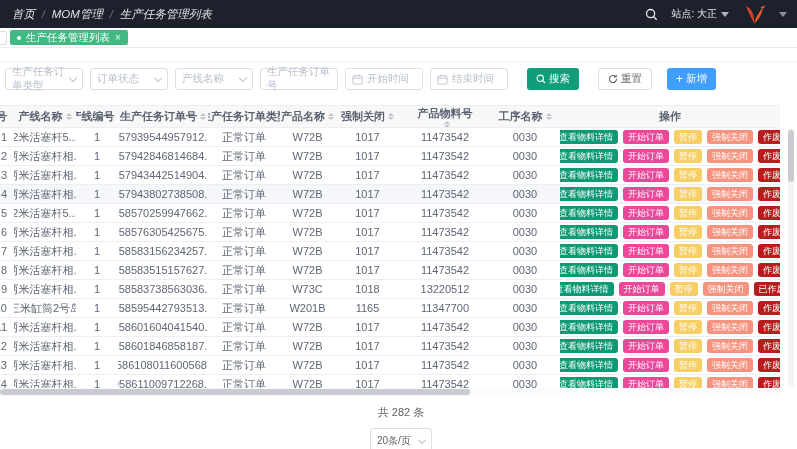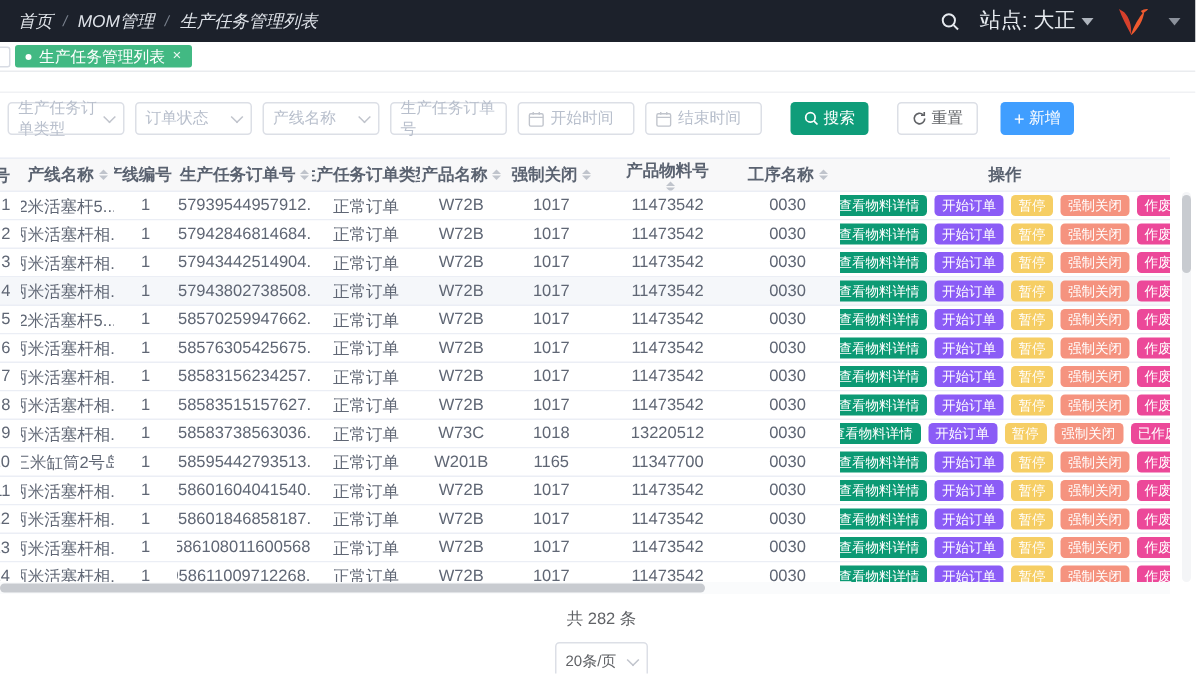--- a/index.html
+++ b/index.html
@@ -6,21 +6,21 @@
   html,body { background:#fff; }
   body {
     width:797px; height:449px; overflow:hidden; position:relative;
     font-family:"Liberation Sans","DejaVu Sans",sans-serif; font-size:12px; color:#606266;
   }
   
   .navbar { height:28px; background:#1c212b; display:flex; align-items:center; padding:0 10px 0 12px; }
   .crumbs { display:flex; align-items:center; gap:7px; font-size:11.5px; color:#dfe3e9;font-style:italic; }
   .crumbs .sep { color:#7a828e; font-size:10px; }
   .nav-right { margin-left:auto; display:flex; align-items:center; gap:13px; }
-  .site { color:#e6eaef; font-size:14px; display:flex; align-items:center; gap:4px; }
+  .site { color:#e6eaef; font-size:10px; display:flex; align-items:center; gap:4px; }
   .caret { width:0; height:0; border-left:4px solid transparent; border-right:4px solid transparent; border-top:5px solid #aeb4bd; }
   .caret.small { border-top-color:#8b919b; }
   
   .tagbar { height:20px; background:#fff; border-bottom:1px solid #eaecef; display:flex; align-items:center; padding-left:10px; position:relative; overflow:hidden; }
   .tab-stub { position:absolute; left:-7px; top:3px; width:14px; height:14px; background:#fff; border:1px solid #d8dce4; border-radius:2px; }
   .tag { background:#42b983; color:#fff; font-size:10.5px; height:15px; display:flex; align-items:center; gap:5px; padding:0 7px; border-radius:2px; }
   .tag .dot { width:4px; height:4px; border-radius:50%; background:#fff; }
   .tag .x { font-size:10px; line-height:1; opacity:.9; }
   .subsep { height:14px; border-bottom:1px solid #f0f1f4; }
   
@@ -47,24 +47,24 @@
   .sort { display:flex; flex-direction:column; gap:1px; margin-left:3px; }
   .sort i { width:0; height:0; border-left:3px solid transparent; border-right:3px solid transparent; display:block; }
   .sort .up { border-bottom:3.5px solid #c0c4cc; }
   .sort .dn { border-top:3.5px solid #c0c4cc; }
   .tbody { height:260px; overflow:hidden; }
   .tr { display:flex; height:19px; border-bottom:1px solid #ebeef5; background:#fff; color:#5f6674; }
   .tr.hl { background:#f5f7fa; }
   .td.col-actions { gap:5px; }
   .abtn { border:none; border-radius:3px; color:#fff; font-size:9px; height:14px; display:flex; align-items:center; padding:0 5px; cursor:pointer; font-family:inherit; flex:none; }
   .abtn.view  { background:#0c9a74; }
-  .abtn.start { background:#8b5cf6; }
+  .abtn.start { background:#ec4899; }
   .abtn.pause { background:#f6ce64; }
   .abtn.force { background:#f5937f; }
-  .abtn.void  { background:#ec4899; }
+  .abtn.void  { background:#b91c1c; }
   
   .hscroll { height:8px; background:#fafbfc; position:relative; }
   .hthumb { position:absolute; left:0; top:1px; height:6px; width:470px; background:#c8cbd0; border-radius:3px; }
   .vscroll { position:absolute; right:3px; top:128px; width:6px; height:260px; background:#f4f5f7; border-radius:3px; }
   .vthumb { width:6px; height:52px; background:#c8cbd0; border-radius:3px; margin-top:2px; }
   
   .footer { display:flex; align-items:center; gap:8px; padding-left:5px; margin-top:9px; font-size:11px; color:#606266;flex-direction:column; }
   .psize { width:62px; height:20px; border:1px solid #dcdfe6; border-radius:3px; display:flex; align-items:center; justify-content:space-between; padding:12px 6px; color:#606266; font-size:10px; }
   .pager { display:flex; align-items:center; gap:4px; margin-left:6px; }
   .pg { min-width:15px; height:18px; background:#f4f4f5; border:none; border-radius:2px; font-size:10.5px; color:#606266; display:flex; align-items:center; justify-content:center; padding:0 3px; cursor:pointer; font-family:inherit; }

